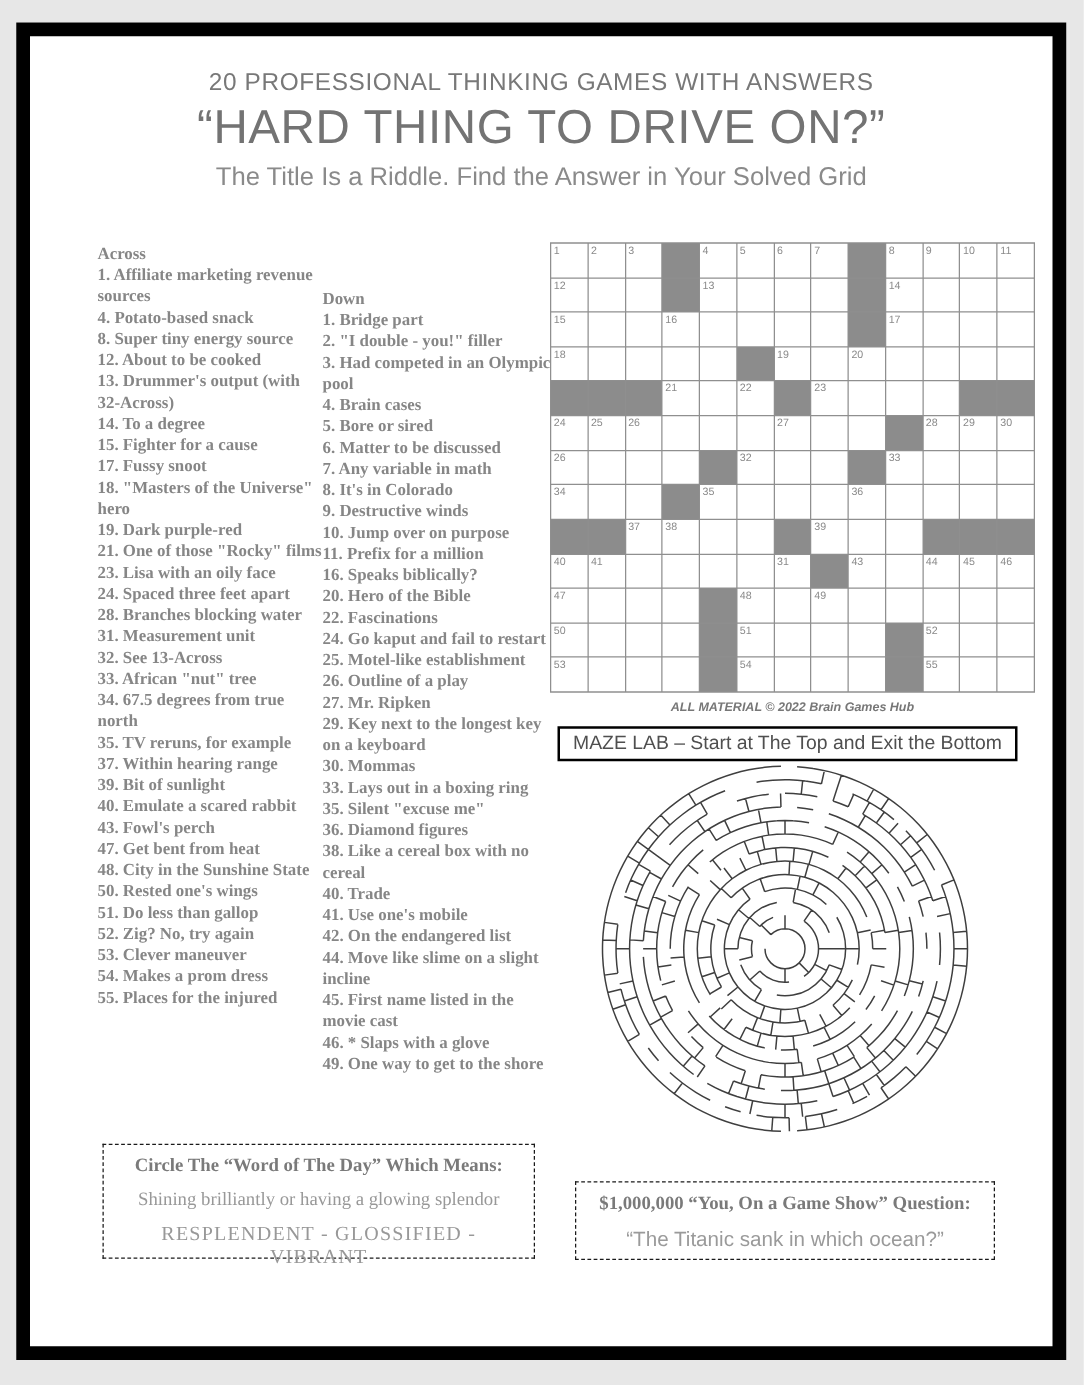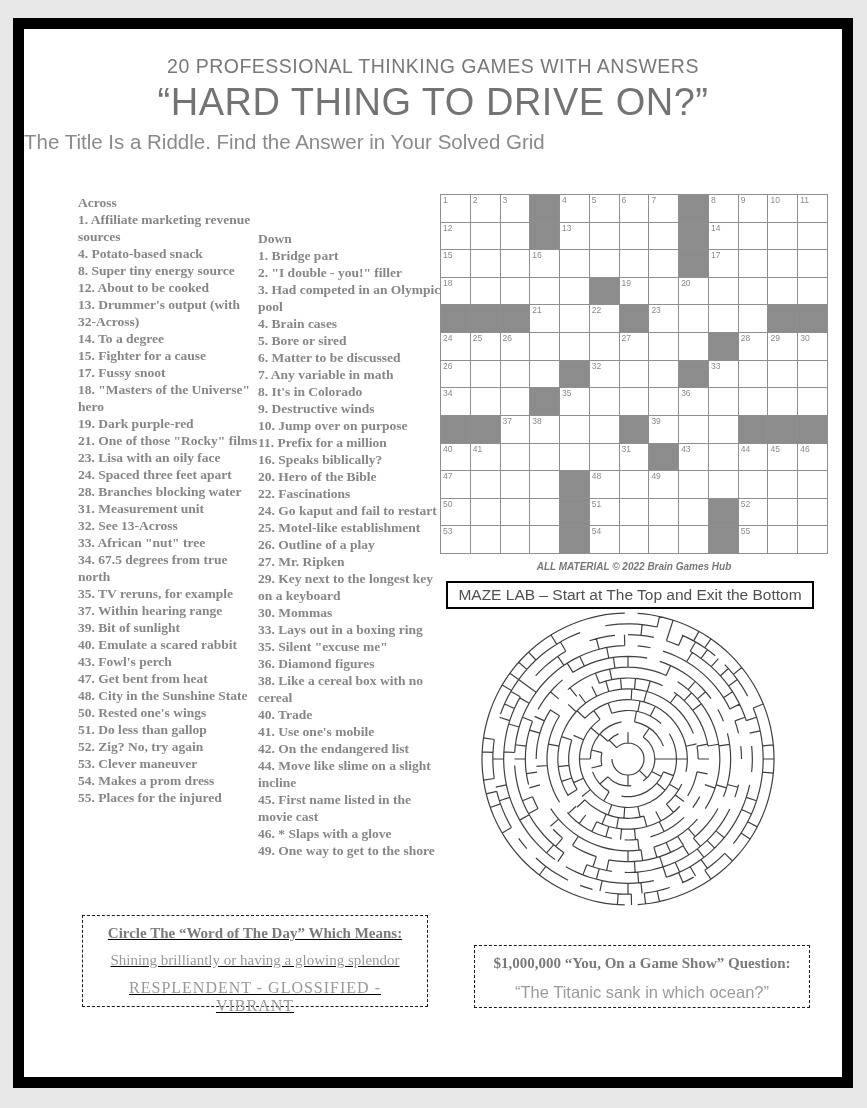--- a/index.html
+++ b/index.html
@@ -18,21 +18,21 @@
   .kicker{
     position:absolute;left:0;top:26px;width:818px;
     text-align:center;font-size:19.5px;color:#787878;letter-spacing:.5px;
   }
   .title{
     position:absolute;left:0;top:52px;width:818px;
     text-align:center;font-size:38px;color:#737373;letter-spacing:.5px;
   }
   .subtitle{
     position:absolute;left:0;top:101px;width:818px;
-    text-align:left;font-size:20.5px;color:#8a8a8a;
+    text-align:center;font-size:20.5px;color:#8a8a8a;
   }
   
   .clue-col{
     position:absolute;top:165px;
     font-family:"Liberation Serif",serif;font-weight:bold;
     color:#868686;font-size:13.5px;line-height:17px;
   }
   #across-col{left:54px;width:180px;}
   #down-col{left:234px;width:188px;margin-top:36px;}
   .clue-col p{margin:0;}
@@ -60,22 +60,22 @@
     display:flex;align-items:center;justify-content:center;
   }
   .maze-label-box span{font-size:15.5px;color:#4f4f4f;}
   
   #maze-wrap{position:absolute;left:454px;top:580px;width:300px;height:300px;}
   
   .dash-box{
     position:absolute;border:1.5px dashed #1a1a1a;background:#fff;
     text-align:center;font-family:"Liberation Serif",serif;
   }
-  #wod-box{left:58px;top:886px;width:344px;height:90px;text-decoration:underline;}
-  #q-box{left:450px;top:916px;width:334px;height:61px;}
+  #wod-box{left:58px;top:886px;width:344px;height:90px;}
+  #q-box{left:436px;top:916px;width:334px;height:61px;}
   .box-heading{margin:9px 6px 0 6px;font-weight:bold;font-size:15px;color:#7a7a7a;}
   .box-line{margin:10px 6px 0 6px;font-size:15px;color:#989898;}
   .box-options{margin:10px 6px 0 6px;font-size:16px;color:#989898;letter-spacing:1px;}
   #q-box .q-text{
     margin:11px 6px 0 6px;font-family:"Liberation Sans",sans-serif;
     font-size:16.5px;color:#9a9a9a;
   }
 </style>
 </head>
 <body>

